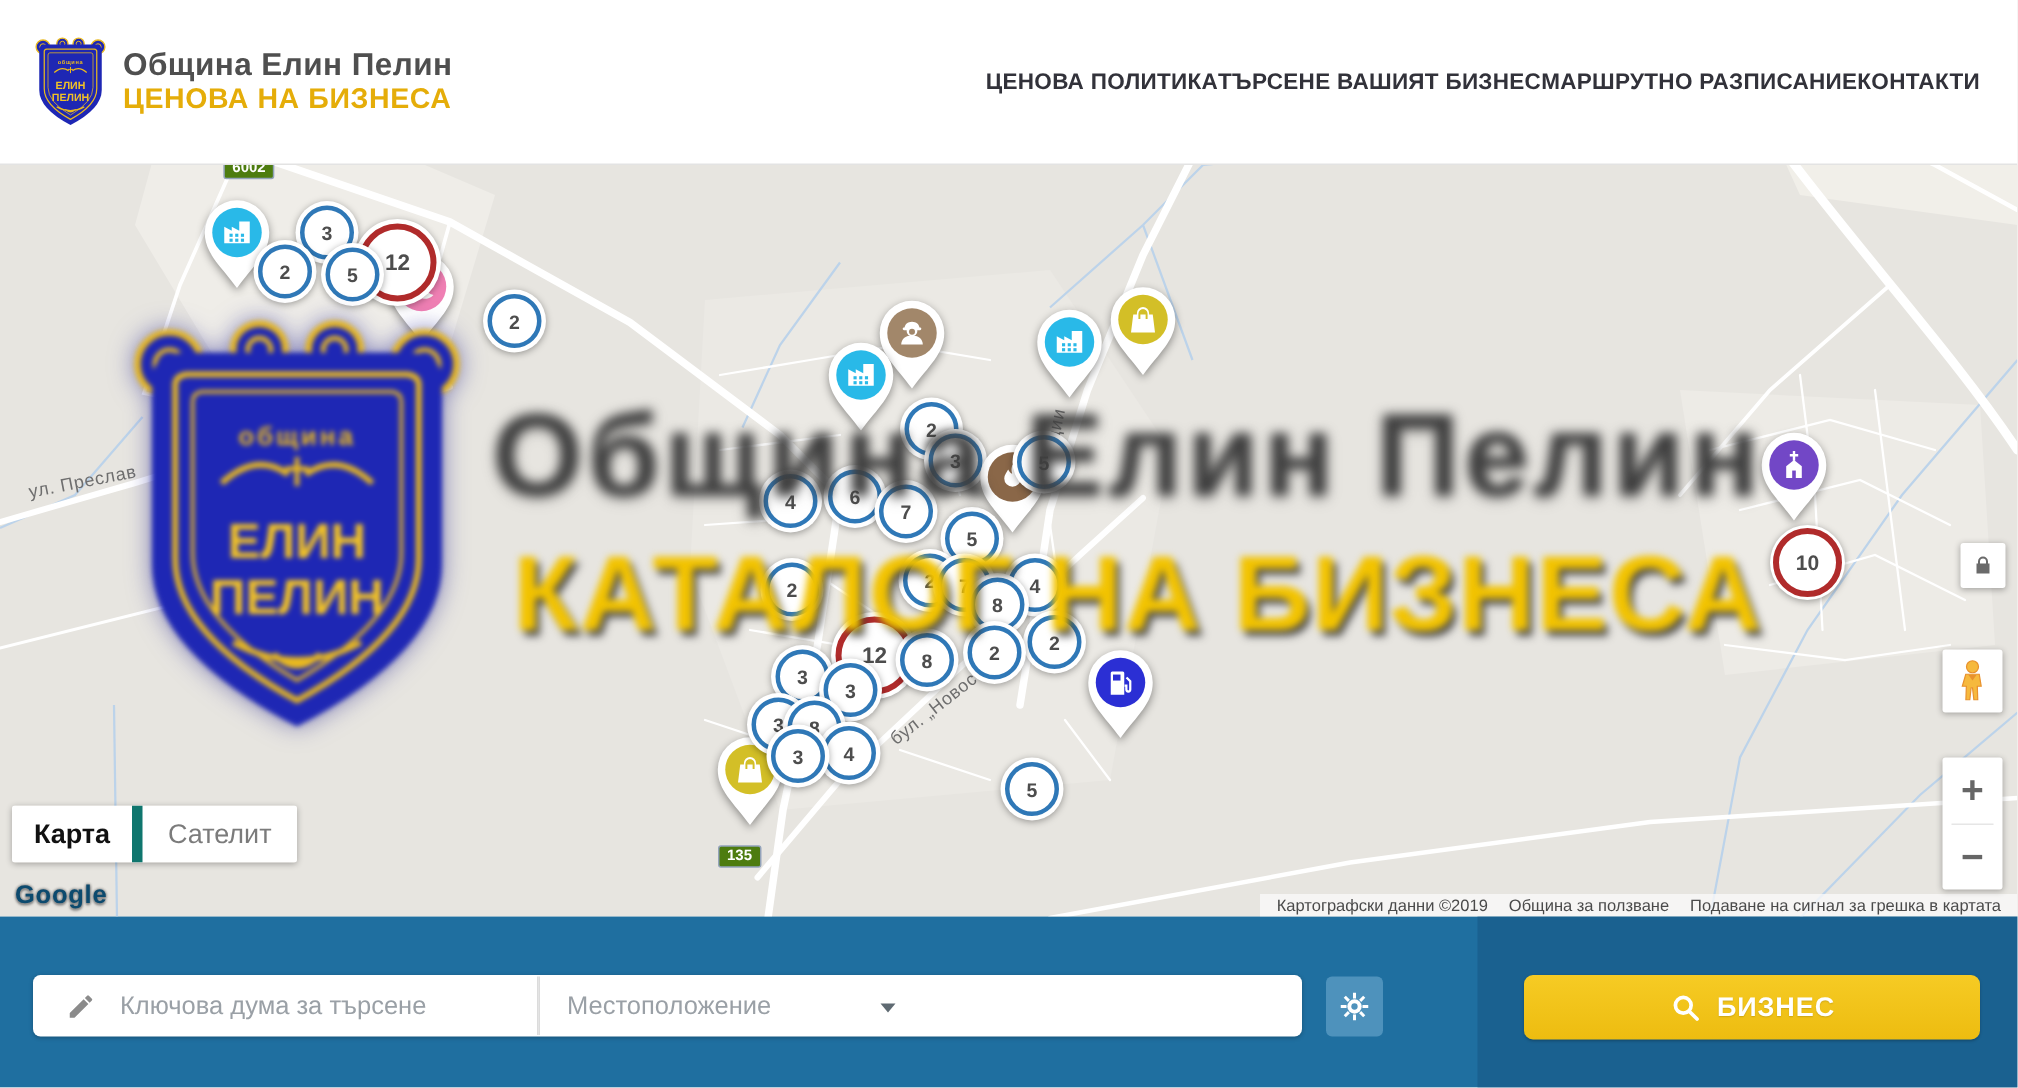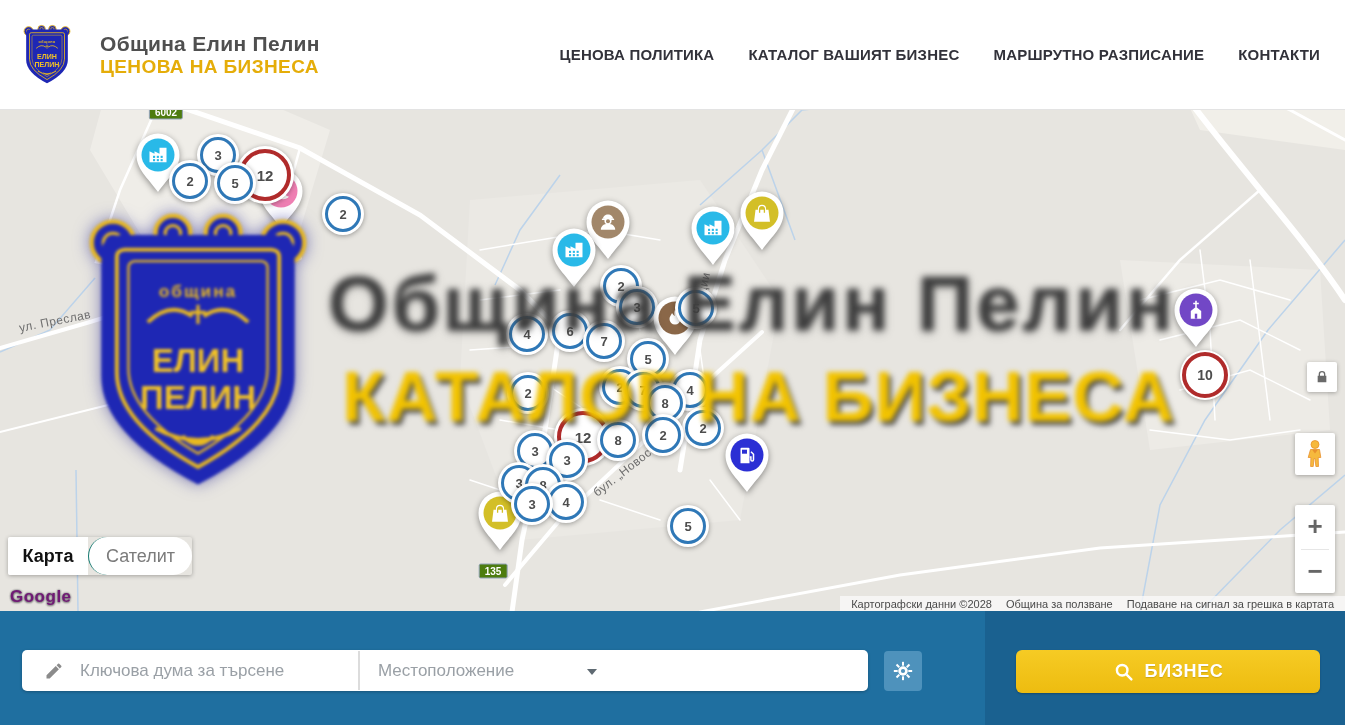--- a/index.html
+++ b/index.html
@@ -3,25 +3,25 @@
 <meta charset="utf-8">
 <style>
   html,body{margin:0;padding:0;}
   body{width:1345px;height:725px;position:relative;overflow:hidden;
        font-family:"Liberation Sans","DejaVu Sans",sans-serif;background:#fff;}
 
   
   #header{position:absolute;left:0;top:0;width:1345px;height:110px;background:#fff;
           border-bottom:1px solid #e3e3e3;display:flex;align-items:center;
           justify-content:space-between;padding:0 25px 0 22px;box-sizing:border-box;}
-  #brand{display:flex;align-items:center;gap:28px;}
+  #brand{display:flex;align-items:center;gap:10px;}
   #brand-text{display:flex;flex-direction:column;line-height:1.12;}
   .brand-title{font-size:21px;font-weight:bold;color:#4f4f4f;letter-spacing:.3px;}
   .brand-subtitle{font-size:19px;font-weight:bold;color:#e5ad09;font-stretch:condensed;letter-spacing:.4px;}
-  #nav{display:flex;gap:34px;}
+  #nav{display:flex;}
   .nav-item{font-size:15px;font-weight:bold;color:#32323a;text-decoration:none;cursor:pointer;
             font-stretch:condensed;letter-spacing:.2px;white-space:nowrap;}
 
   
   #map{position:absolute;left:0;top:110px;width:1345px;height:501px;background:#e7e5e0;overflow:hidden;}
   #map-base{position:absolute;left:0;top:0;z-index:1;}
   .street-label{position:absolute;z-index:2;font-size:12px;color:#6e6e6e;white-space:nowrap;
                 transform-origin:center;letter-spacing:.5px;}
   .road-badge{position:absolute;z-index:2;background:#4d7c0f;color:#fff;font-size:10px;font-weight:bold;
               padding:1px 5px;border-radius:2px;border:1px solid #93a3ba;transform:translate(-50%,-50%);}
@@ -40,22 +40,22 @@
   #wm-line2{position:absolute;left:342px;top:246px;font-size:71px;font-weight:bold;color:#f2c300;
             font-stretch:condensed;letter-spacing:1px;filter:blur(2.4px);
             text-shadow:3px 4px 3px rgba(45,45,45,.85);white-space:nowrap;}
 
   
   #maptype{position:absolute;left:8px;top:427px;z-index:6;display:flex;box-shadow:0 1px 4px rgba(0,0,0,.3);
            border-radius:2px;overflow:hidden;}
   .maptype-btn{background:#fff;height:38px;display:flex;align-items:center;justify-content:center;
                font-size:18px;cursor:pointer;}
   #maptype-map{width:80px;font-weight:bold;color:#111;}
-  #maptype-sat{width:103px;color:#7b7b7b;border-left:1px solid #0f766e;border-radius:19px;}
-  #google-logo{position:absolute;left:10px;top:477px;z-index:6;color:#701a75;font-size:17px;font-weight:bold;
+  #maptype-sat{width:103px;color:#7b7b7b;border-left:7px solid #0f766e;}
+  #google-logo{position:absolute;left:10px;top:477px;z-index:6;color:#0c4a6e;font-size:17px;font-weight:bold;
                letter-spacing:.5px;text-shadow:0 0 2px #888,0 0 2px #888,0 1px 2px #777;cursor:pointer;}
   #attribution{position:absolute;right:0;top:486px;z-index:6;height:15px;display:flex;align-items:center;
                background:rgba(250,250,250,.78);font-size:11px;color:#4a4a4a;padding:0 4px;}
   .attr-item{margin:0 7px;white-space:nowrap;}
   .attr-link{cursor:pointer;}
   .ctl{position:absolute;z-index:6;background:#fff;border-radius:2px;box-shadow:0 1px 4px rgba(0,0,0,.3);
        display:flex;align-items:center;justify-content:center;cursor:pointer;}
   #lock-btn{left:1307px;top:252px;width:30px;height:30px;}
   #pegman-btn{left:1295px;top:323px;width:40px;height:42px;}
   #zoomctl{position:absolute;left:1295px;top:395px;width:40px;height:88px;z-index:6;background:#fff;
@@ -120,21 +120,21 @@
     <svg width="50" height="62" viewBox="0 0 120 148">
         <use href="#crest"></use>
       </svg>
     <div id="brand-text">
       <span class="brand-title">Община Елин Пелин</span>
       <span class="brand-subtitle">ЦЕНОВА НА БИЗНЕСА</span>
     </div>
   </div>
   <nav id="nav">
       <a class="nav-item">ЦЕНОВА ПОЛИТИКА</a>
-      <a class="nav-item">КАТАЛОГ ВАШИЯТ БИЗНЕС</a>
+      <a class="nav-item">ТЪРСЕНЕ ВАШИЯТ БИЗНЕС</a>
       <a class="nav-item">МАРШРУТНО РАЗПИСАНИЕ</a>
       <a class="nav-item">КОНТАКТИ</a>
     </nav>
 </div>
 
 <div id="map">
   <svg id="map-base" width="1345" height="501" viewBox="0 0 1345 501">
     <rect width="1345" height="501" fill="#e7e5e0"></rect>
     <g fill="#efede8">
       <path d="M120 -70 L330 20 L300 120 L150 140 L90 40 Z"></path>
@@ -379,21 +379,21 @@
     <div id="wm-line1">Община Елин Пелин</div>
     <div id="wm-line2">КАТАЛОГ НА БИЗНЕСА</div>
   </div>
 
   <div id="maptype">
     <div class="maptype-btn" id="maptype-map">Карта</div>
     <div class="maptype-btn" id="maptype-sat">Сателит</div>
   </div>
   <div id="google-logo">Google</div>
   <div id="attribution">
-      <span class="attr-item">Картографски данни ©2028</span>
+      <span class="attr-item">Картографски данни ©2019</span>
       <span class="attr-item attr-link">Община за ползване</span>
       <span class="attr-item attr-link">Подаване на сигнал за грешка в картата</span>
     </div>
 
   <div class="ctl" id="lock-btn">
     <svg width="16" height="16" viewBox="0 0 24 24" fill="#6a6a6a">
       <path d="M7 10V8a5 5 0 0 1 10 0v2h1.5v10H5.5V10zm2 0h6V8a3 3 0 0 0-6 0z"></path>
     </svg>
   </div>
   <div class="ctl" id="pegman-btn">

